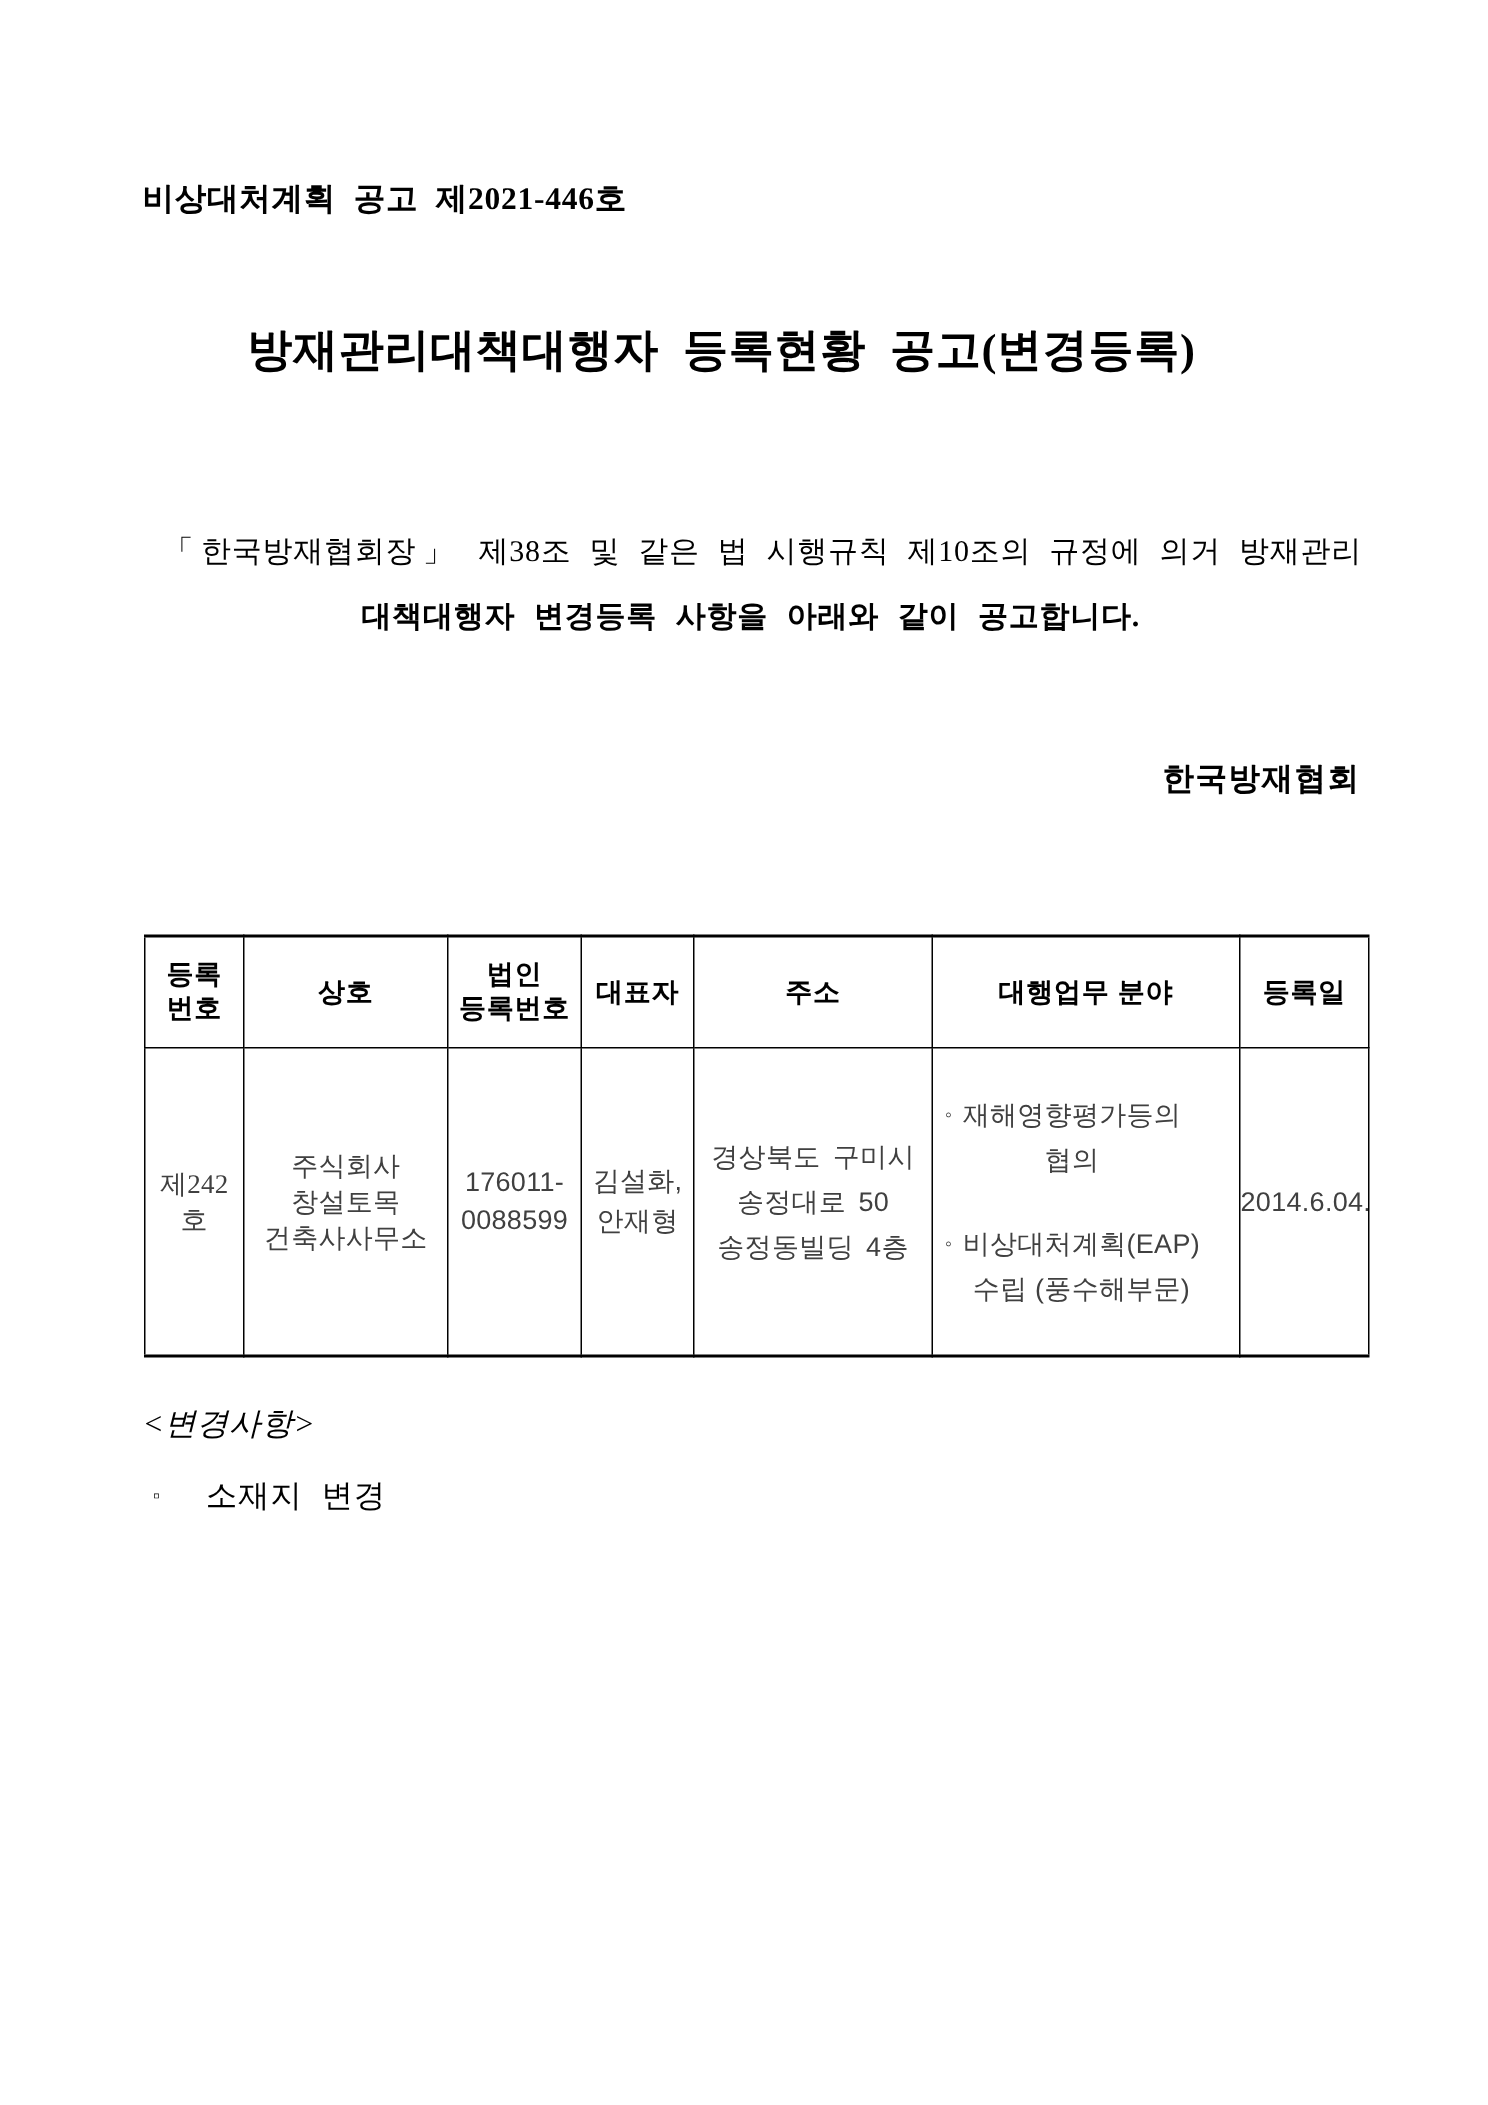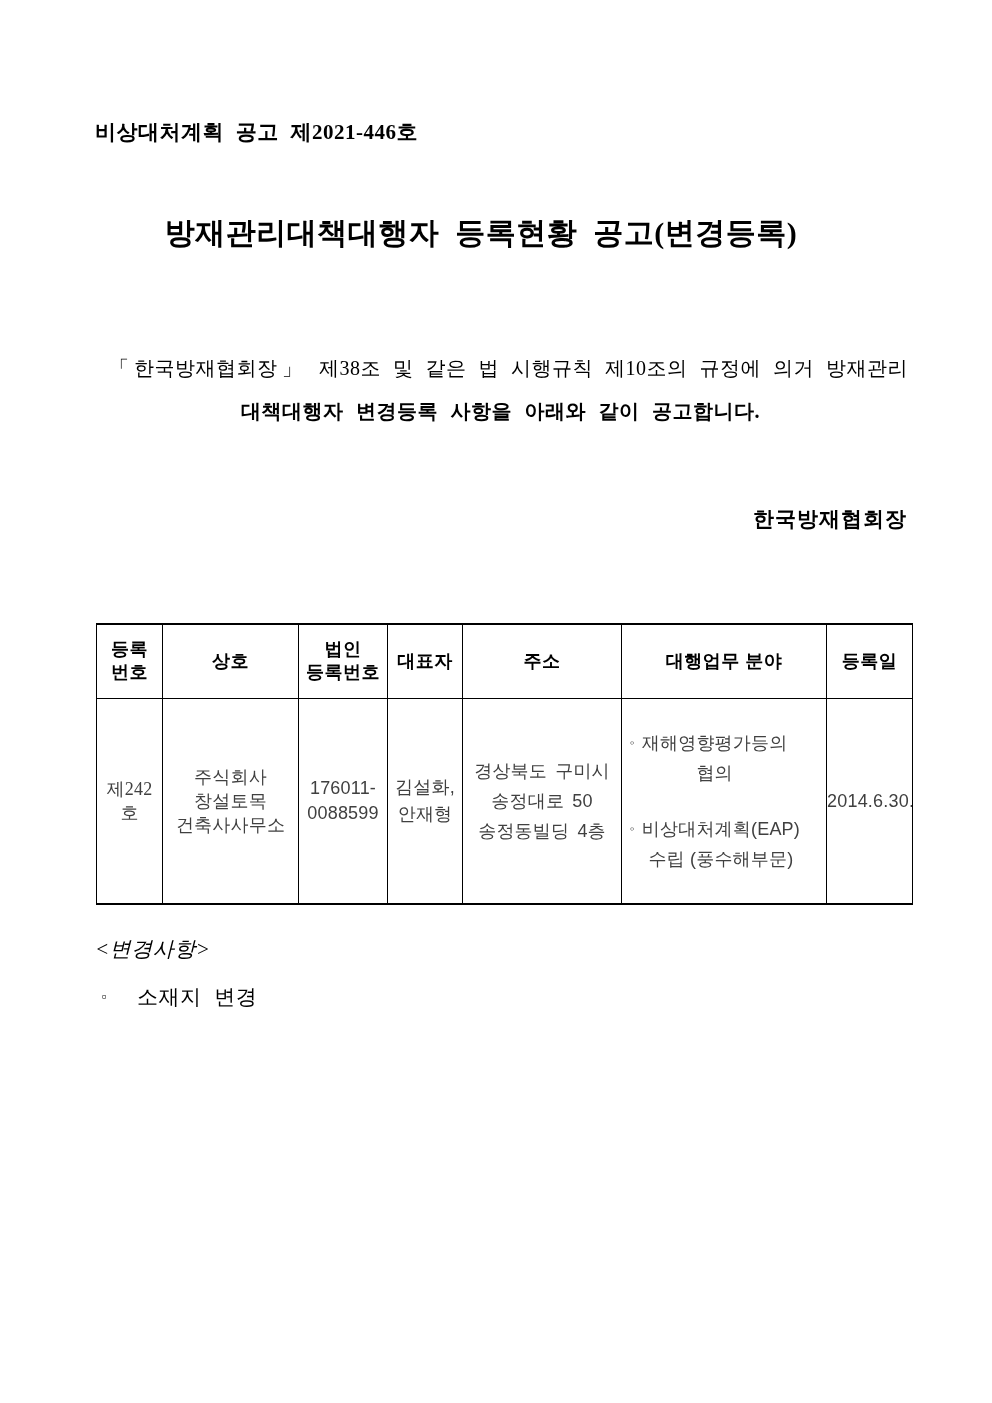--- a/index.html
+++ b/index.html
@@ -164,21 +164,21 @@
   <div class="doc-number">비상대처계획 공고 제2021-446호</div>
 
   <div class="doc-title">방재관리대책대행자 등록현황 공고(변경등록)</div>
 
   <div class="body-par">
     <div class="body-line-1">「한국방재협회장」 제38조 및 같은 법 시행규칙 제10조의 규정에 의거 방재관리</div>
     <div class="body-line-2">대책대행자 변경등록 사항을 아래와 같이 공고합니다.</div>
   </div>
 
   <div class="date-block">
-    <div>한국방재협회장</div>
+    <div>한국방재협회</div>
   </div>
 
   <table class="reg-table">
     <colgroup>
       <col style="width:66px">
       <col style="width:136px">
       <col style="width:89px">
       <col style="width:75px">
       <col style="width:159px">
       <col style="width:205px">
@@ -215,21 +215,21 @@
             <span class="field-bullet">◦</span>
             <span class="field-text">재해영향평가등의
 협의</span>
           </div>
           <div class="field-item">
             <span class="field-bullet">◦</span>
             <span class="field-text">비상대처계획(EAP)
 수립 (풍수해부문)</span>
           </div>
         </td>
-        <td class="c-date">2014.6.30.</td>
+        <td class="c-date">2014.6.04.</td>
       </tr>
     </tbody>
   </table>
 
   <div class="changes">
     <div class="changes-heading">&lt;변경사항&gt;</div>
     <div class="change-item">
       <span class="change-bullet">▫</span>
       <span>소재지 변경</span>
     </div>

